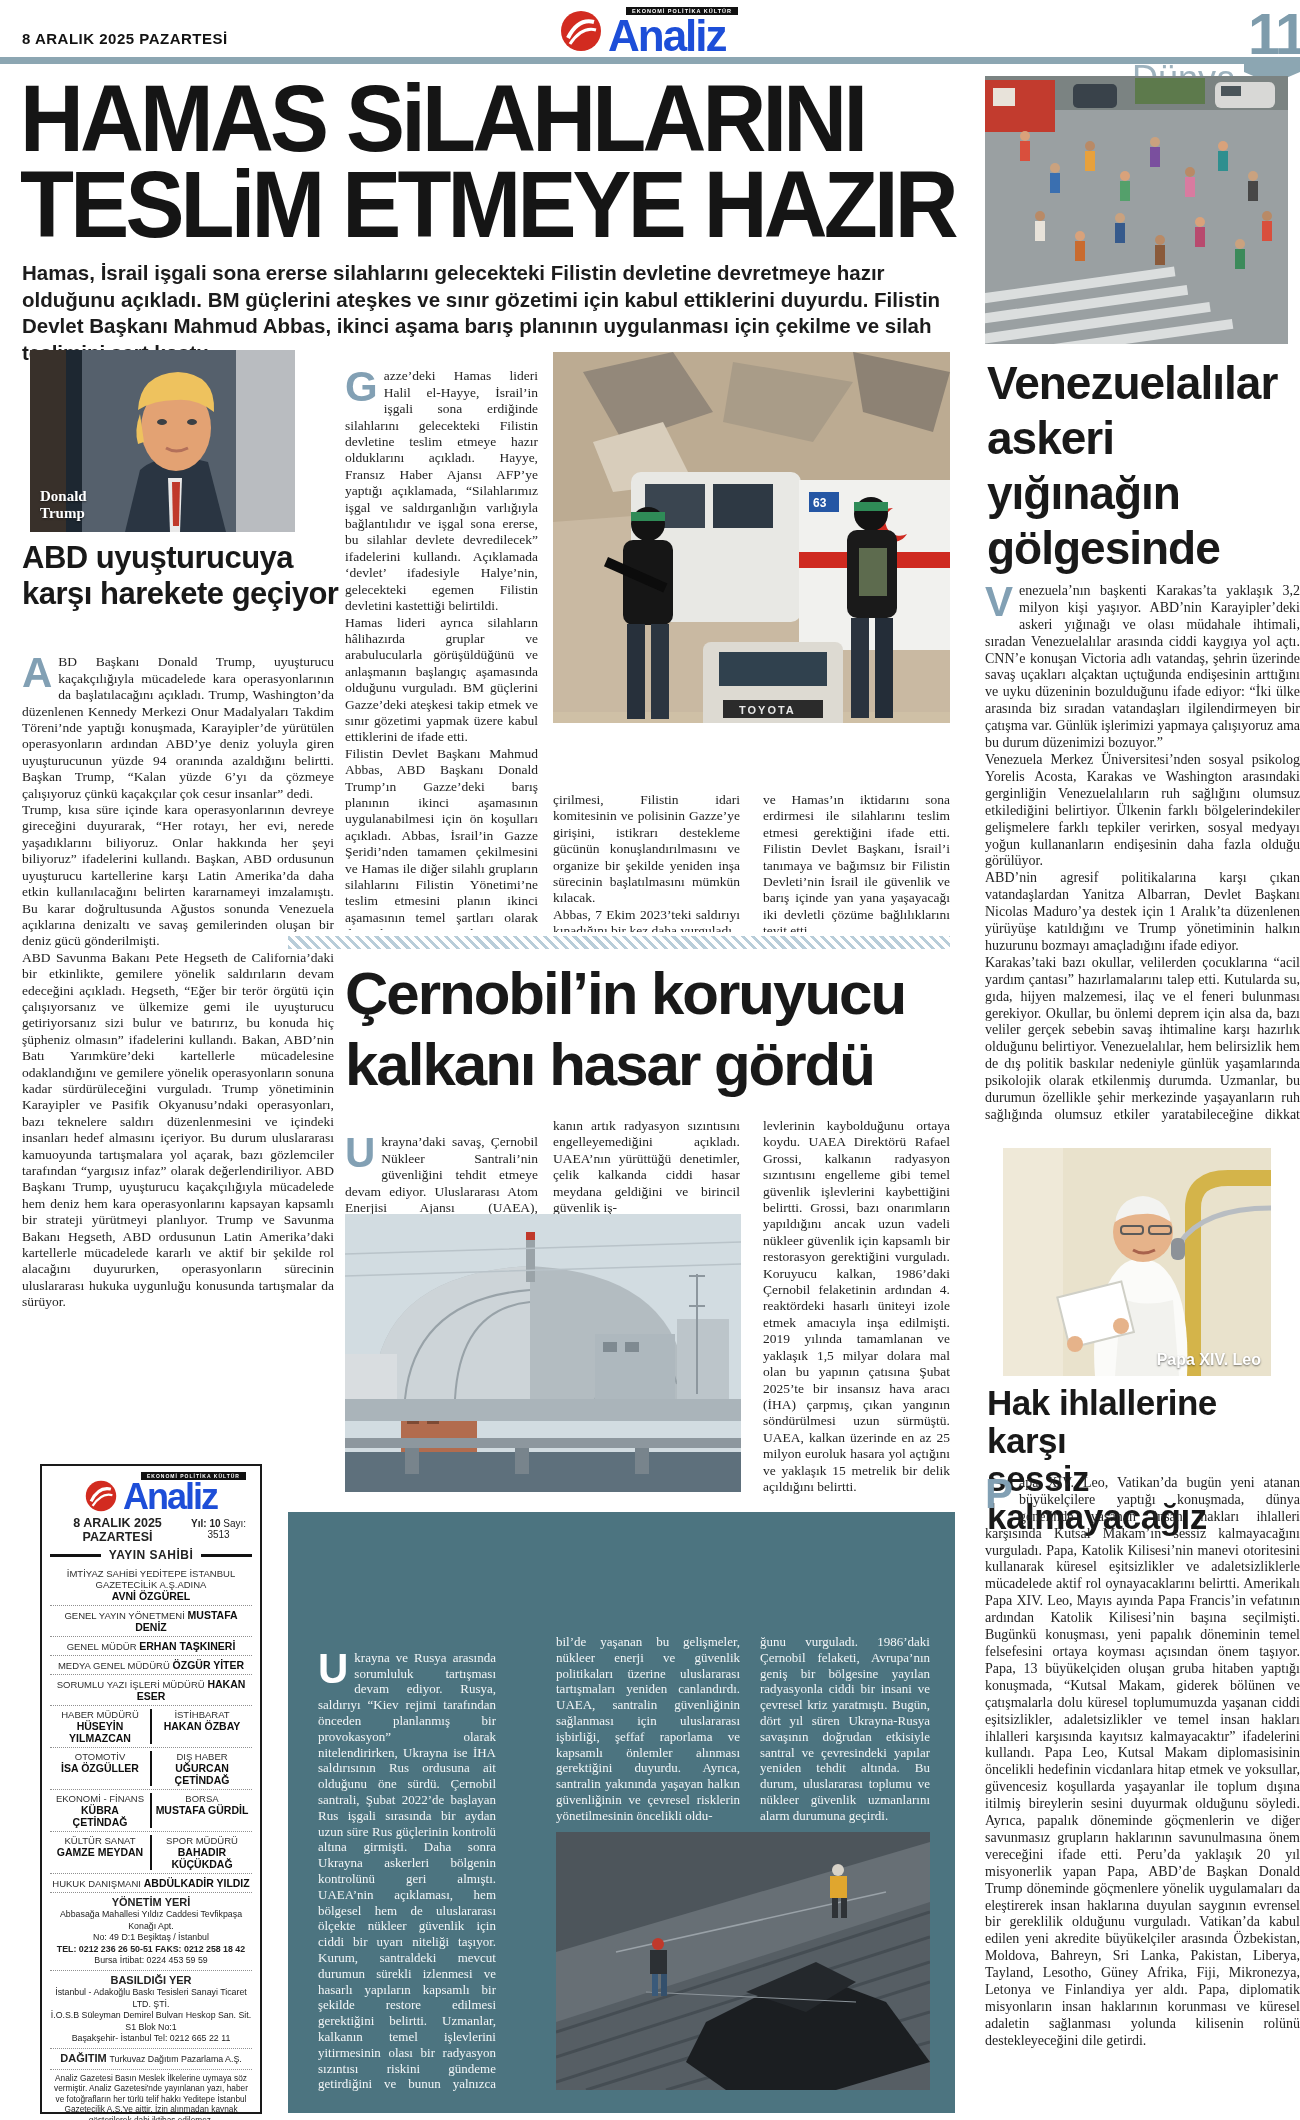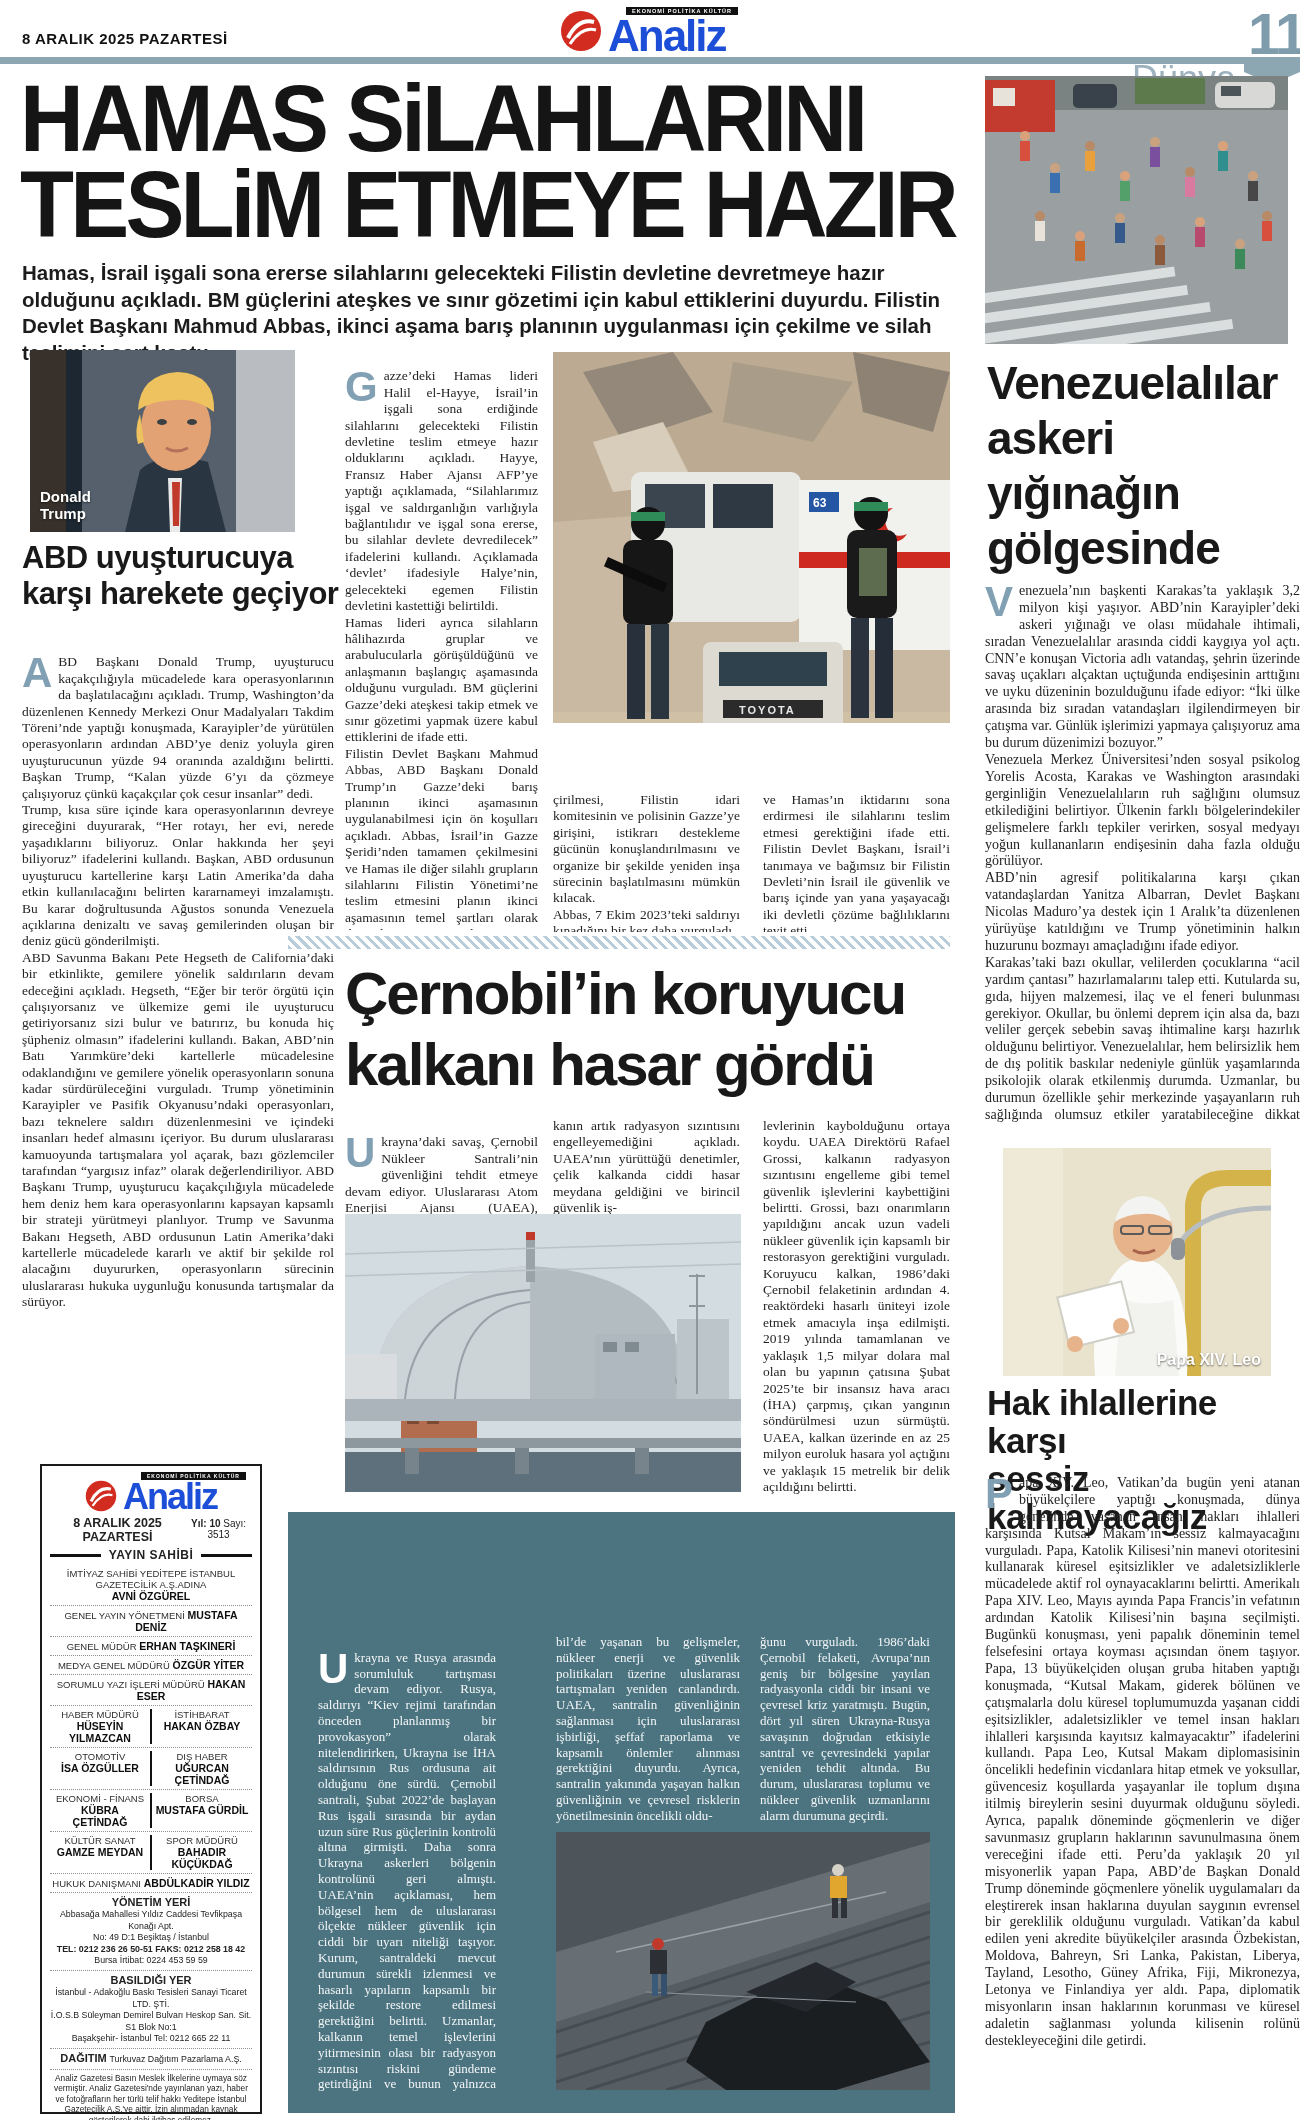--- a/index.html
+++ b/index.html
@@ -86,21 +86,21 @@
   <div class="abs page-num" style="left:1248px;top:0px;">11</div>
   <div class="abs head-bar" style="left:0;top:57px;width:1300px;height:7px;"></div>
   <div class="abs head-notch" style="left:1244px;top:64px;width:56px;height:20px;"></div>
 
   <div class="abs" style="left:20px;top:76px;">
     <div class="mega">HAMAS SiLAHLARINI</div>
     <div class="mega">TESLiM ETMEYE HAZIR</div>
   </div>
   <div class="abs deck" style="left:22px;top:260px;width:926px;">Hamas, İsrail işgali sona ererse silahlarını gelecekteki Filistin devletine devretmeye hazır olduğunu açıkladı. BM güçlerini ateşkes ve sınır gözetimi için kabul ettiklerini duyurdu. Filistin Devlet Başkanı Mahmud Abbas, ikinci aşama barış planının uygulanması için çekilme ve silah teslimini şart koştu</div>
 
-  <div class="abs photo" style="left:30px;top:350px;width:278px;height:182px;">
+  <div class="abs photo" style="left:30px;top:350px;width:278px;height:182px;font-family:Liberation Serif, serif;">
     <svg width="265" height="182" viewBox="0 0 265 182">
       <rect width="265" height="182" fill="#49535e"></rect>
       <rect x="0" y="0" width="36" height="182" fill="#38302a"></rect>
       <rect x="36" y="0" width="16" height="182" fill="#1d2731"></rect>
       <rect x="206" y="0" width="59" height="182" fill="#b9bcc0"></rect>
       <rect x="52" y="0" width="154" height="182" fill="#55606c"></rect>
       <path d="M95,182 L110,120 Q132,100 178,112 L196,182 Z" fill="#2a3542"></path>
       <polygon points="138,128 152,128 150,182 140,182" fill="#e9e9e9"></polygon>
       <polygon points="142,132 150,132 149,176 143,176" fill="#c0392b"></polygon>
       <ellipse cx="146" cy="78" rx="35" ry="43" fill="#e3a273"></ellipse>

